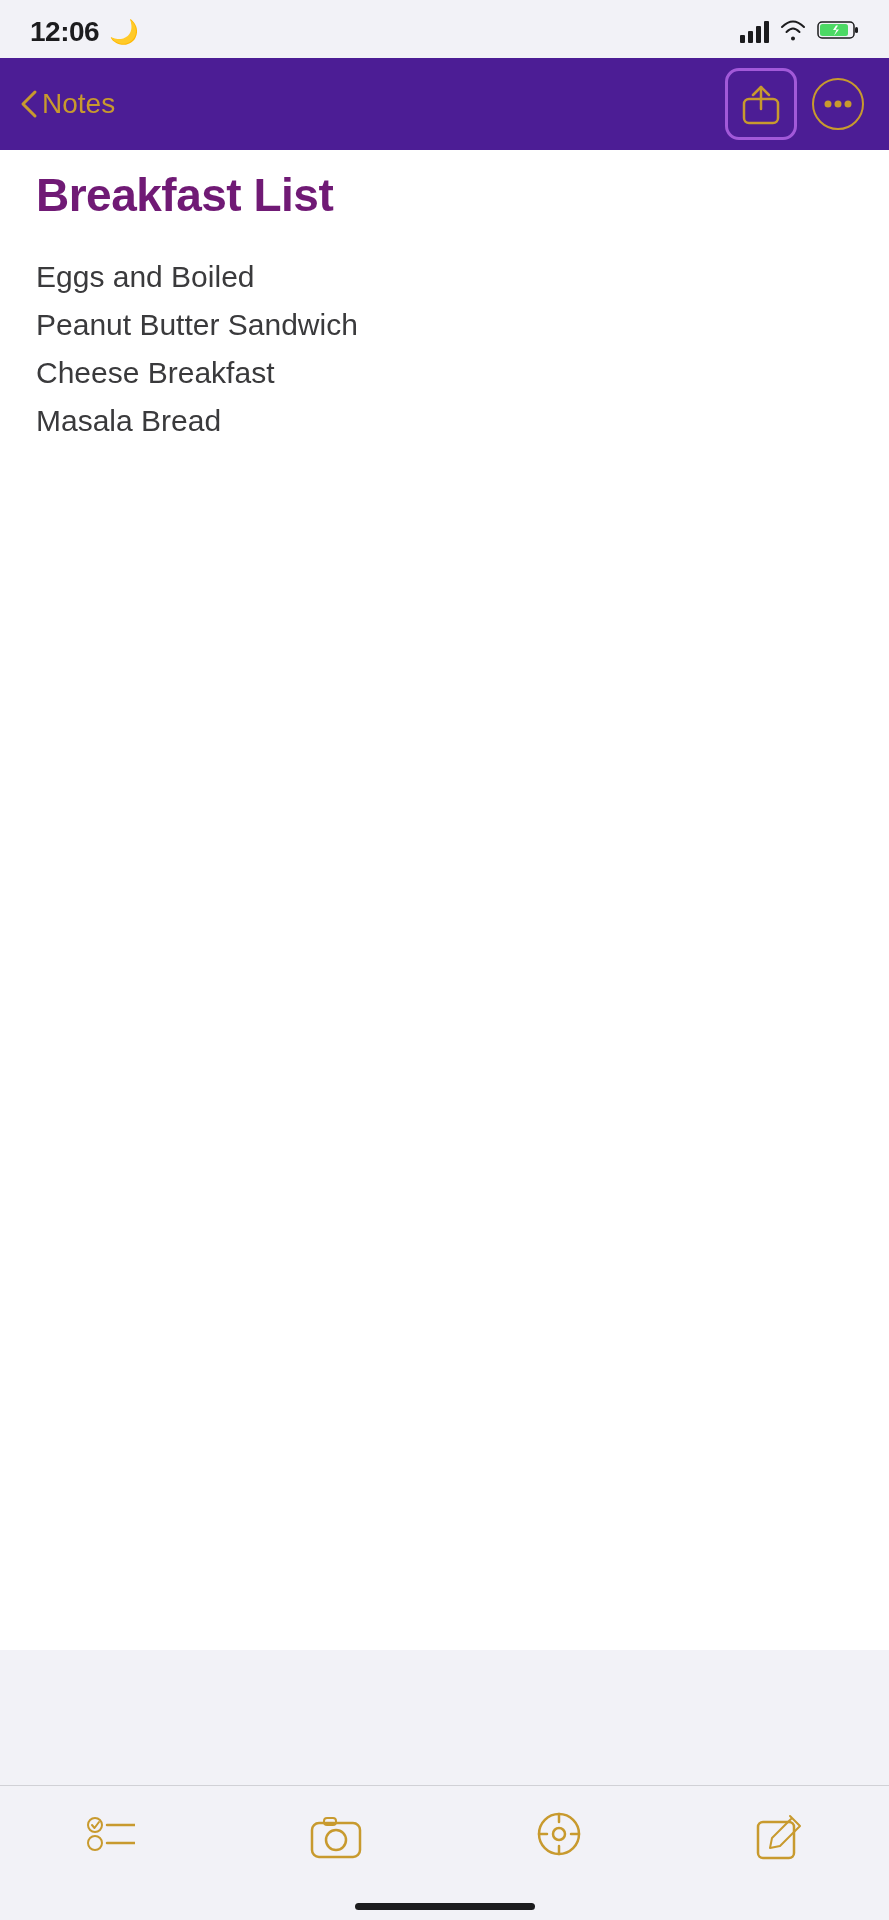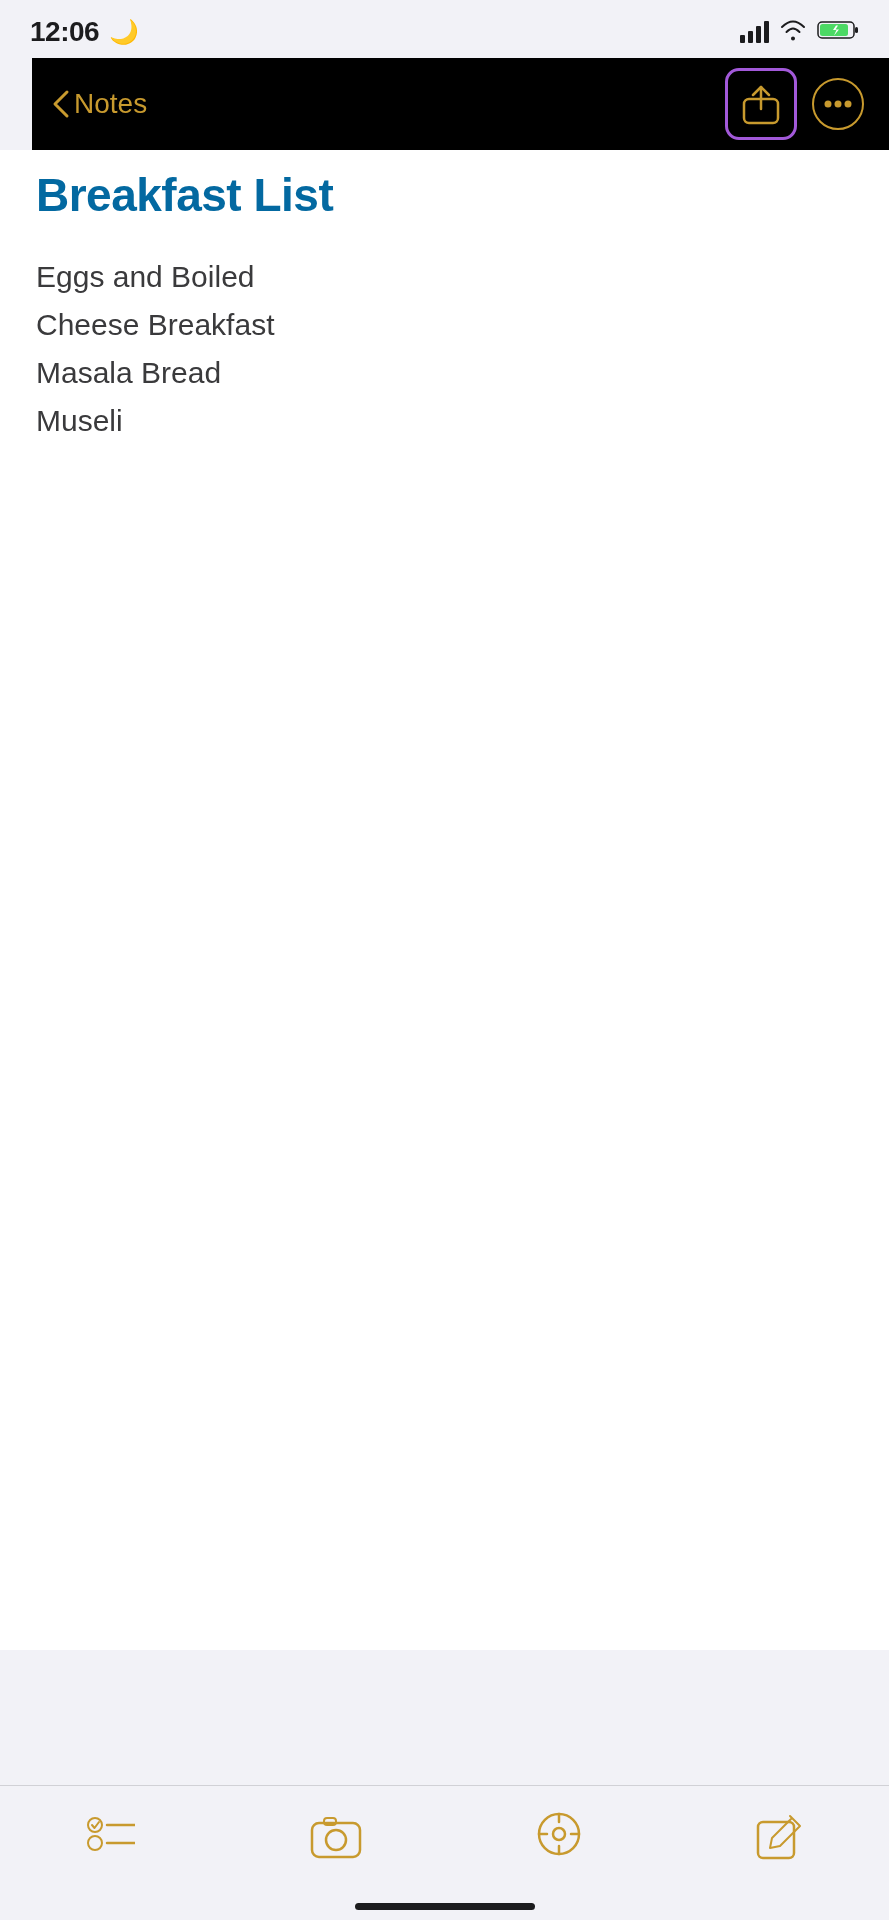--- a/index.html
+++ b/index.html
@@ -52,22 +52,21 @@
       width: 5px;
       background: #1c1c1e;
       border-radius: 1px;
     }
 
     
     .nav-bar {
       display: flex;
       justify-content: space-between;
       padding: 10px 20px 10px 20px;
-      background: #000000;
-      margin-left: 32px;
+      background: #4c1d95;
     }
 
     .back-button {
       display: flex;
       align-items: center;
       gap: 4px;
       color: #c89a2e;
       font-size: 26px;
       cursor: pointer;
       text-decoration: none;
@@ -106,21 +105,21 @@
     
     .note-content {
       padding: 20px 36px 40px 36px;
       background: #ffffff;
       min-height: 1500px;
     }
 
     .note-title {
       font-size: 46px;
       font-weight: 700;
-      color: #0369a1;
+      color: #701a75;
       margin-bottom: 32px;
       letter-spacing: -0.5px;
       line-height: 1.1;
     }
 
     .note-items {
       list-style: none;
       padding: 0;
     }
 
@@ -228,23 +227,23 @@
         <circle cx="36" cy="26" r="3.5" fill="#c89a2e"></circle>
       </svg>
     </div>
   </div>
 </div>
 
 <div class="note-content">
   <h1 class="note-title">Breakfast List</h1>
   <ul class="note-items">
       <li class="note-item">Eggs and Boiled</li>
+      <li class="note-item">Peanut Butter Sandwich</li>
       <li class="note-item">Cheese Breakfast</li>
       <li class="note-item">Masala Bread</li>
-      <li class="note-item">Museli</li>
     </ul>
 </div>
 
 <div class="bottom-toolbar">
   <button class="toolbar-button">
     <svg width="48" height="44" viewBox="0 0 48 44" fill="none">
       <circle cx="8" cy="10" r="7" stroke="#c89a2e" stroke-width="2" fill="none"></circle>
       <path d="M5 10L7.5 13L12 7" stroke="#c89a2e" stroke-width="2" stroke-linecap="round" stroke-linejoin="round"></path>
       <line x1="20" y1="10" x2="48" y2="10" stroke="#c89a2e" stroke-width="2.5" stroke-linecap="round"></line>
       <circle cx="8" cy="28" r="7" stroke="#c89a2e" stroke-width="2" fill="none"></circle>

